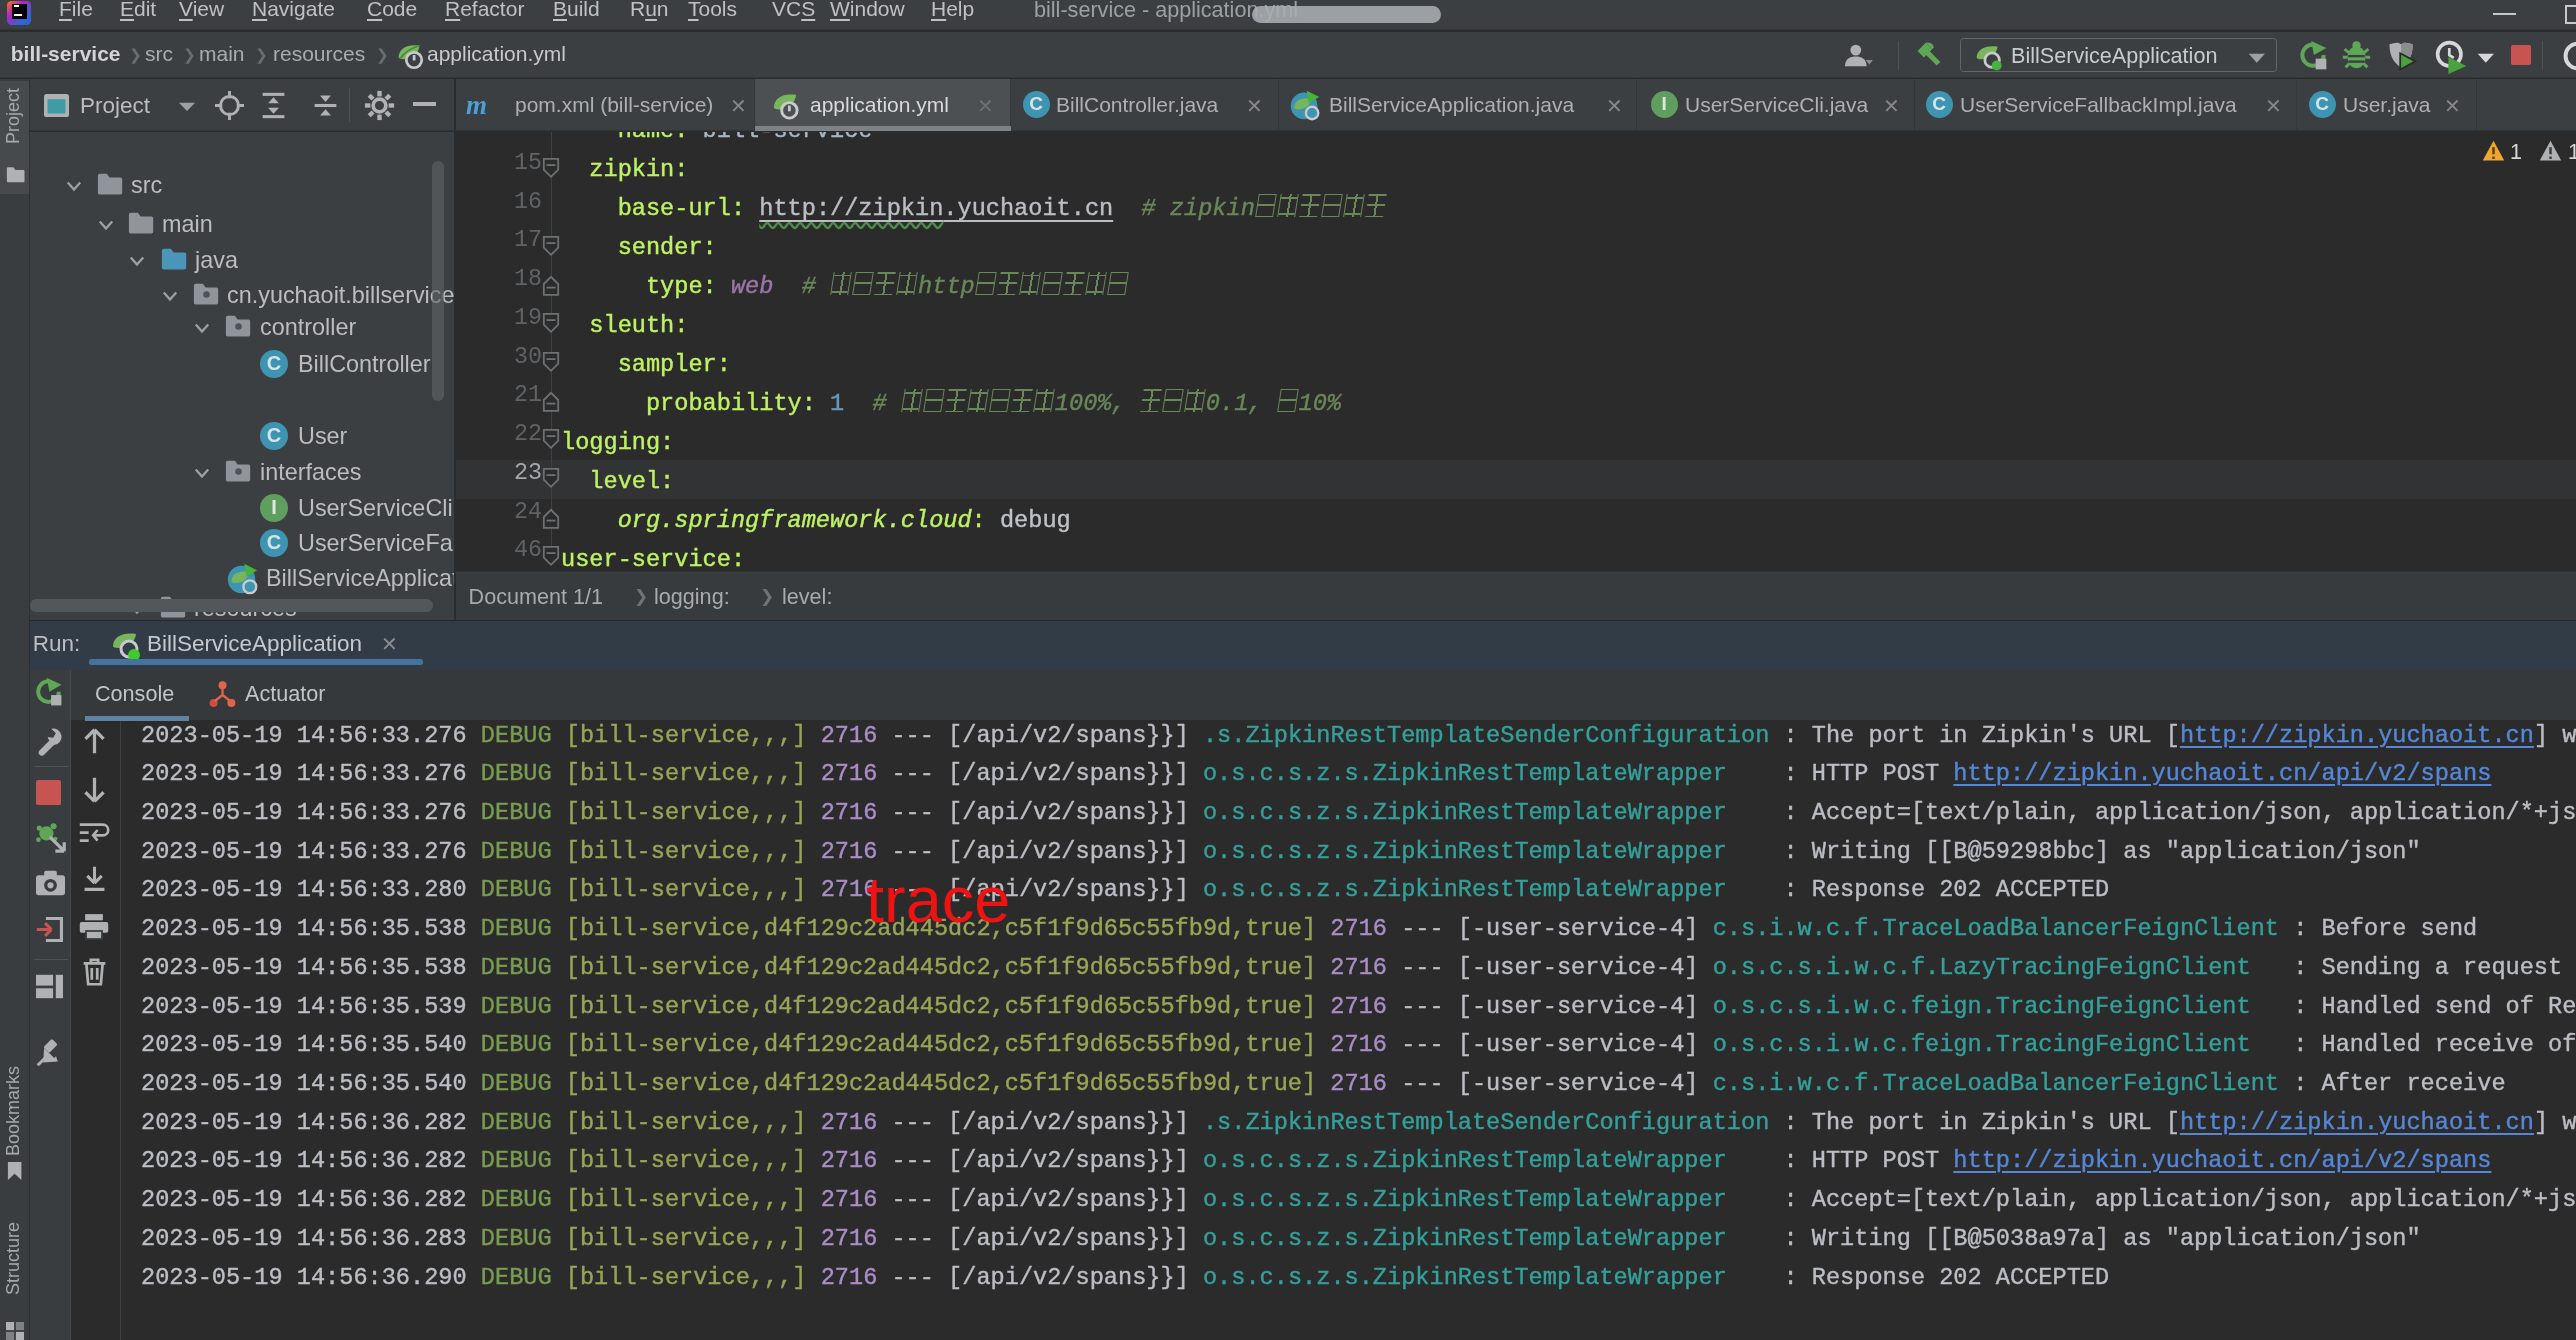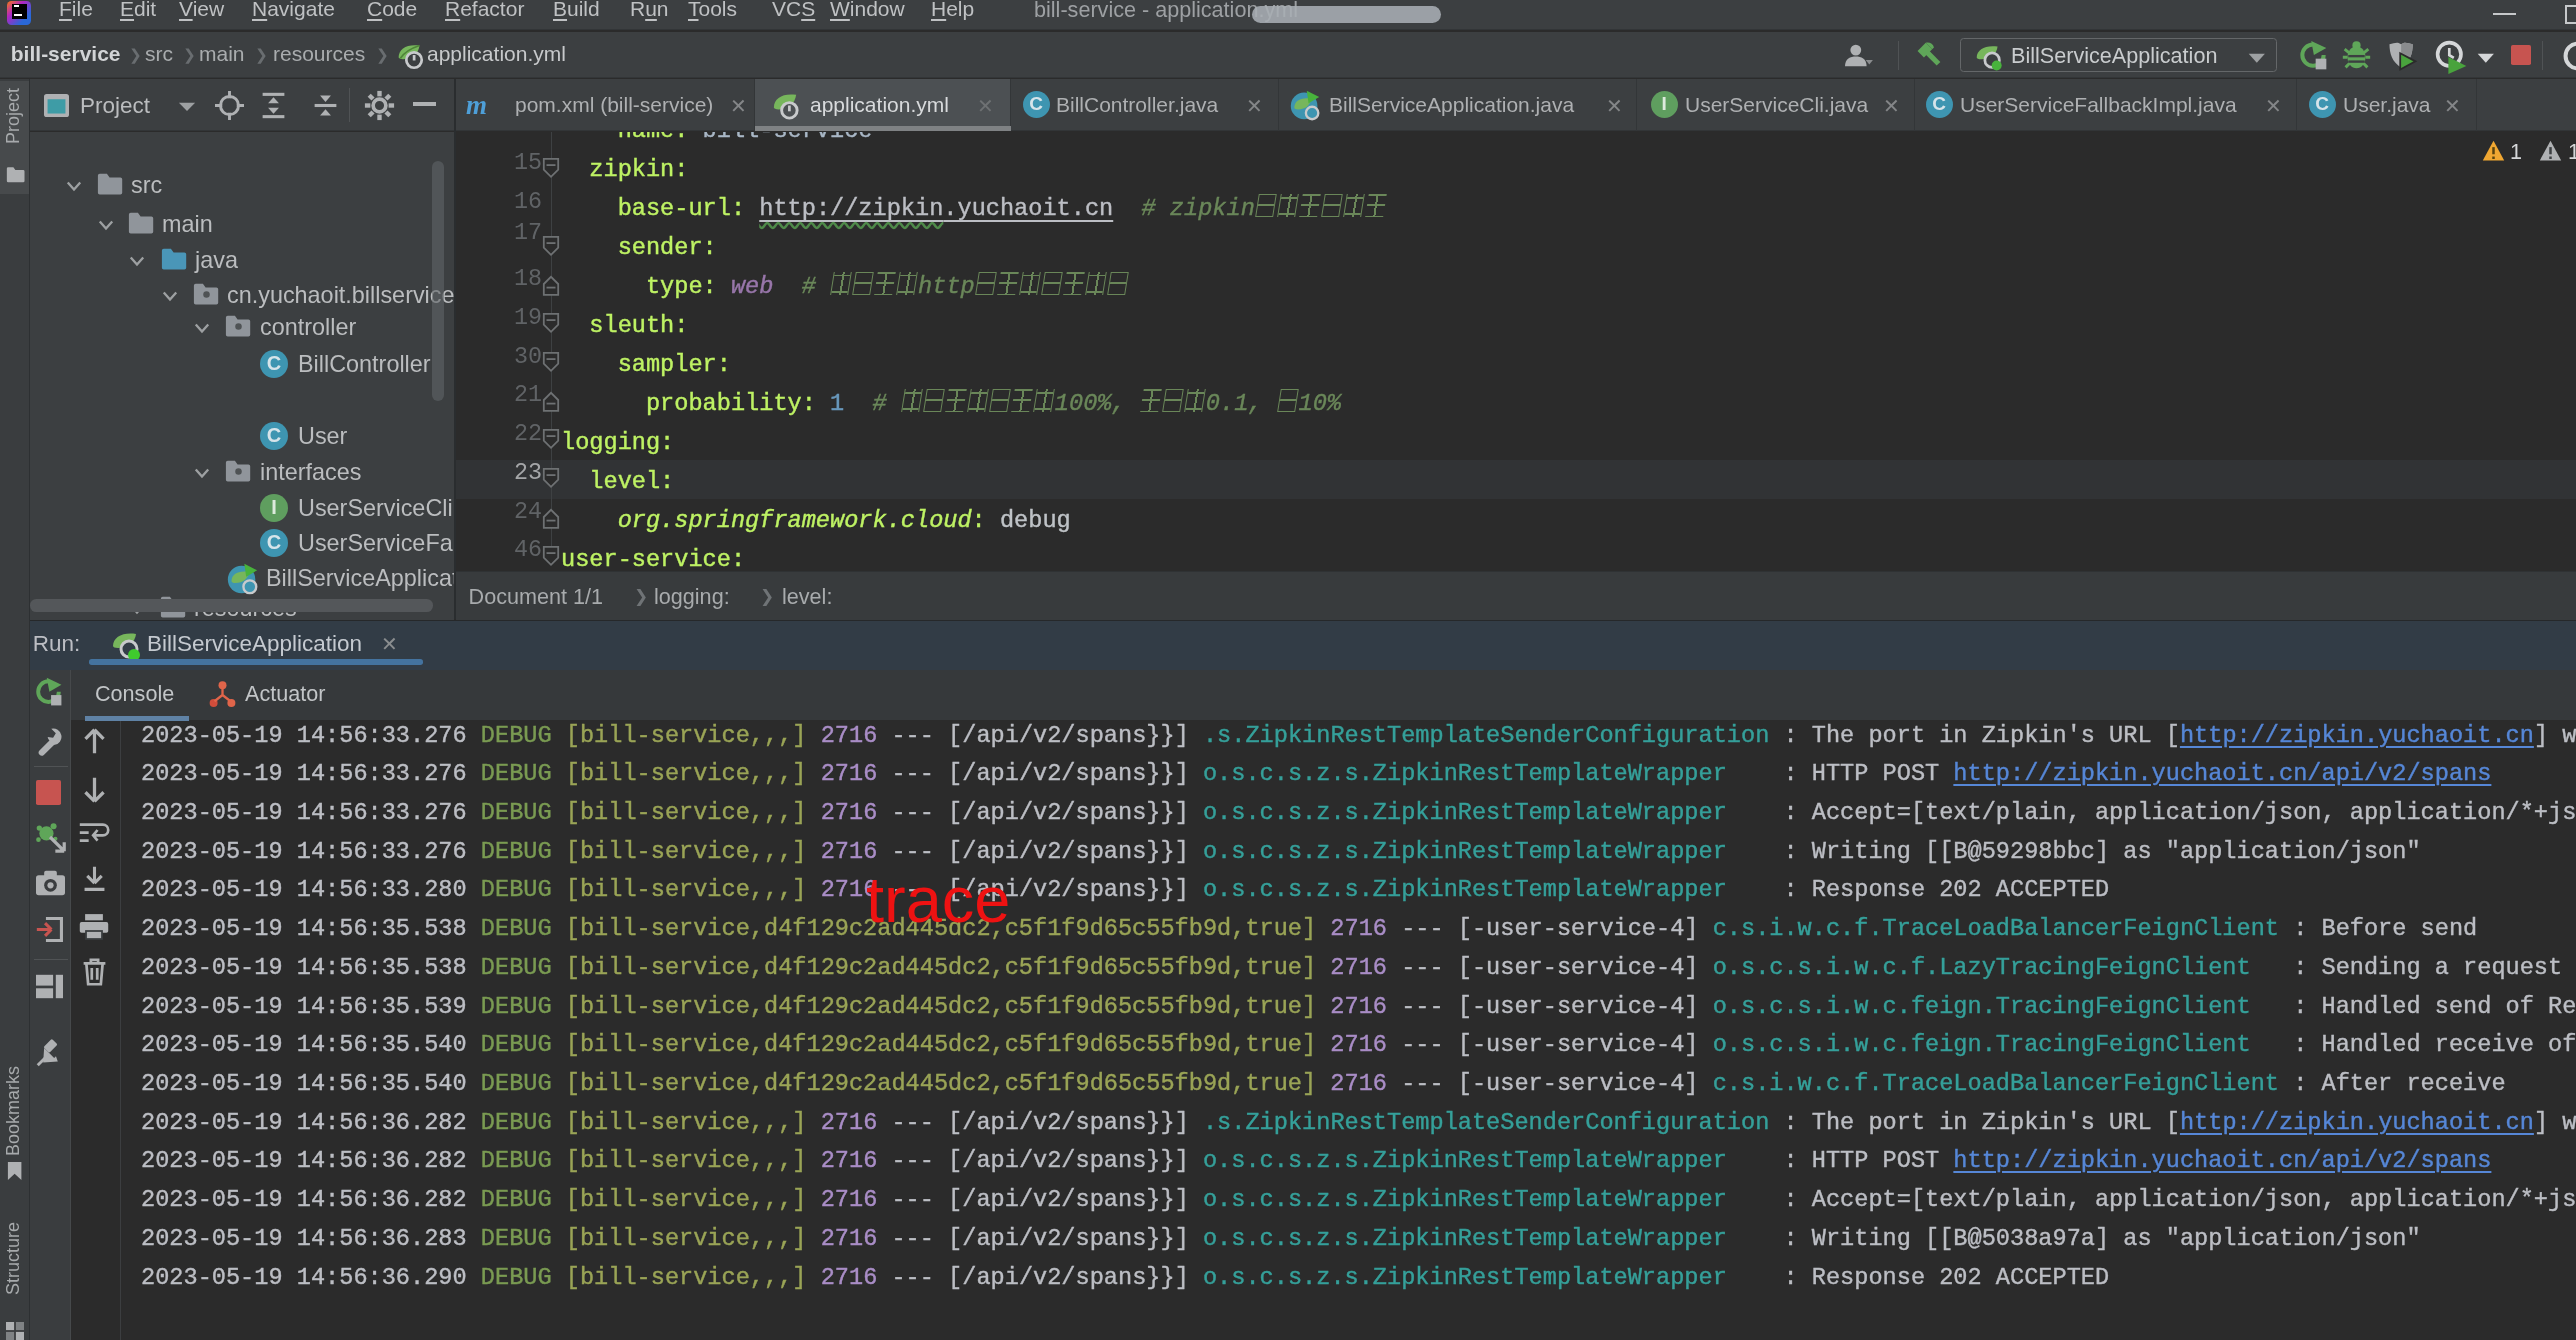--- a/index.html
+++ b/index.html
@@ -359,21 +359,21 @@
     </div>
 
     <div class="abs" style="left:402px;top:29px;width:11.7px;height:240px;border-radius:6.3px;background:rgba(95,100,103,0.6);"></div>
     <div class="abs" style="left:0px;top:467px;width:403px;height:12.6px;border-radius:6.3px;background:#54575A;"></div>
   </div>
   <div class="abs" id="editor">
     <div class="abs" style="left:-59px;top:328px;width:2180px;height:39px;background:#313335;"></div>
     <div class="ln" style="top:-21px;">14</div>
     <div class="ln" style="top:18px;">15</div>
     <div class="ln" style="top:57px;">16</div>
-    <div class="ln" style="top:88px;">17</div>
+    <div class="ln" style="top:95px;">17</div>
     <div class="ln" style="top:134px;">18</div>
     <div class="ln" style="top:173px;">19</div>
     <div class="ln" style="top:212px;">30</div>
     <div class="ln" style="top:250px;">21</div>
     <div class="ln" style="top:289px;">22</div>
     <div class="ln" style="top:328px;color:#A4A6A8;">23</div>
     <div class="ln" style="top:367px;">24</div>
     <div class="ln" style="top:405px;">46</div>
     <div class="abs" style="left:95px;top:0;width:0.9px;height:432px;background:#3E4143;"></div>
 

